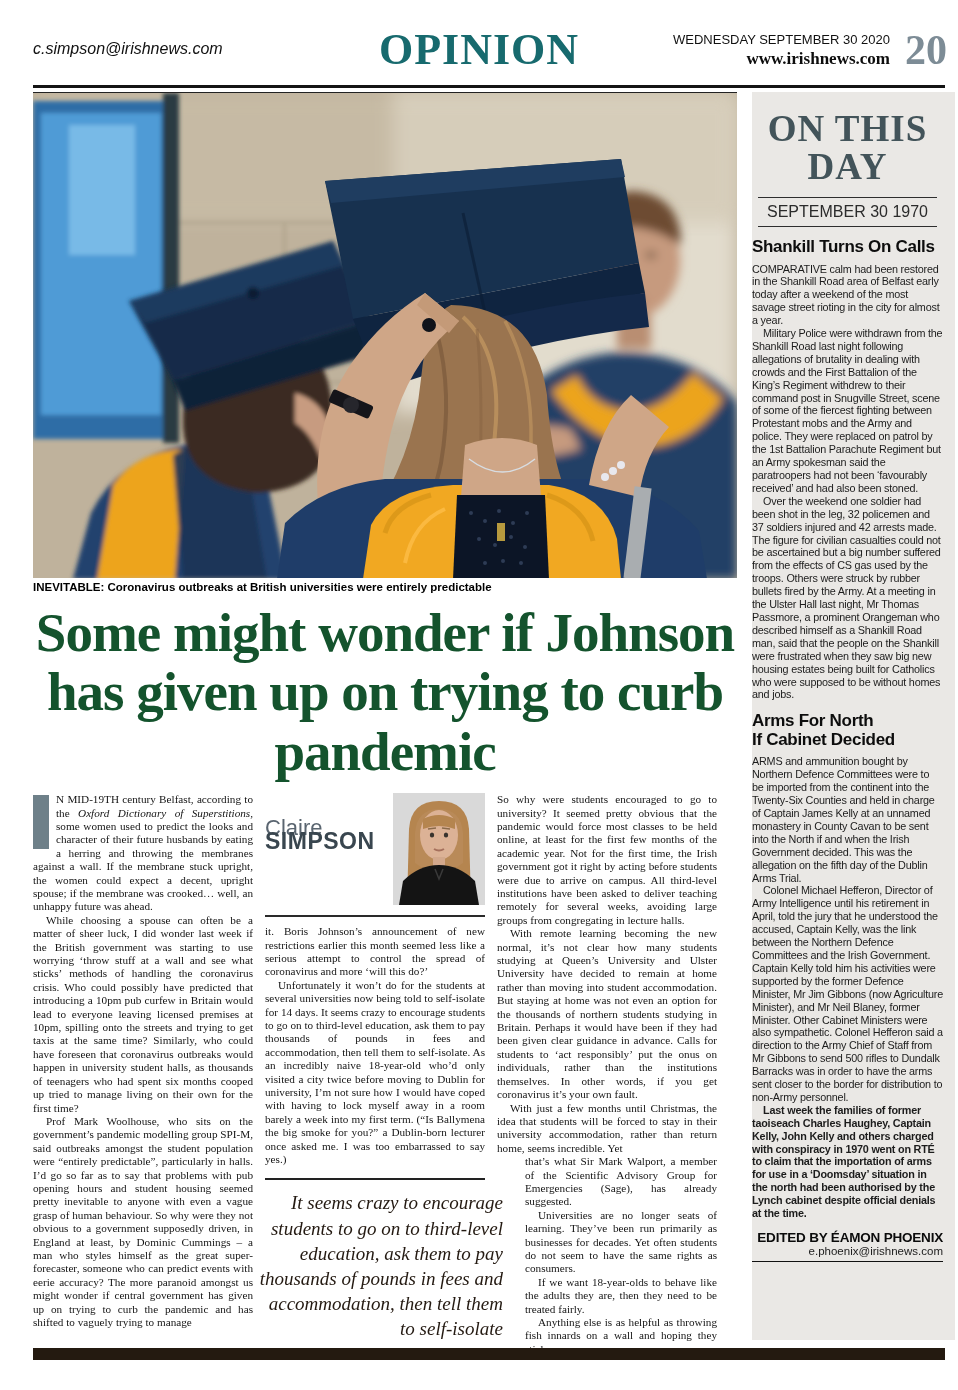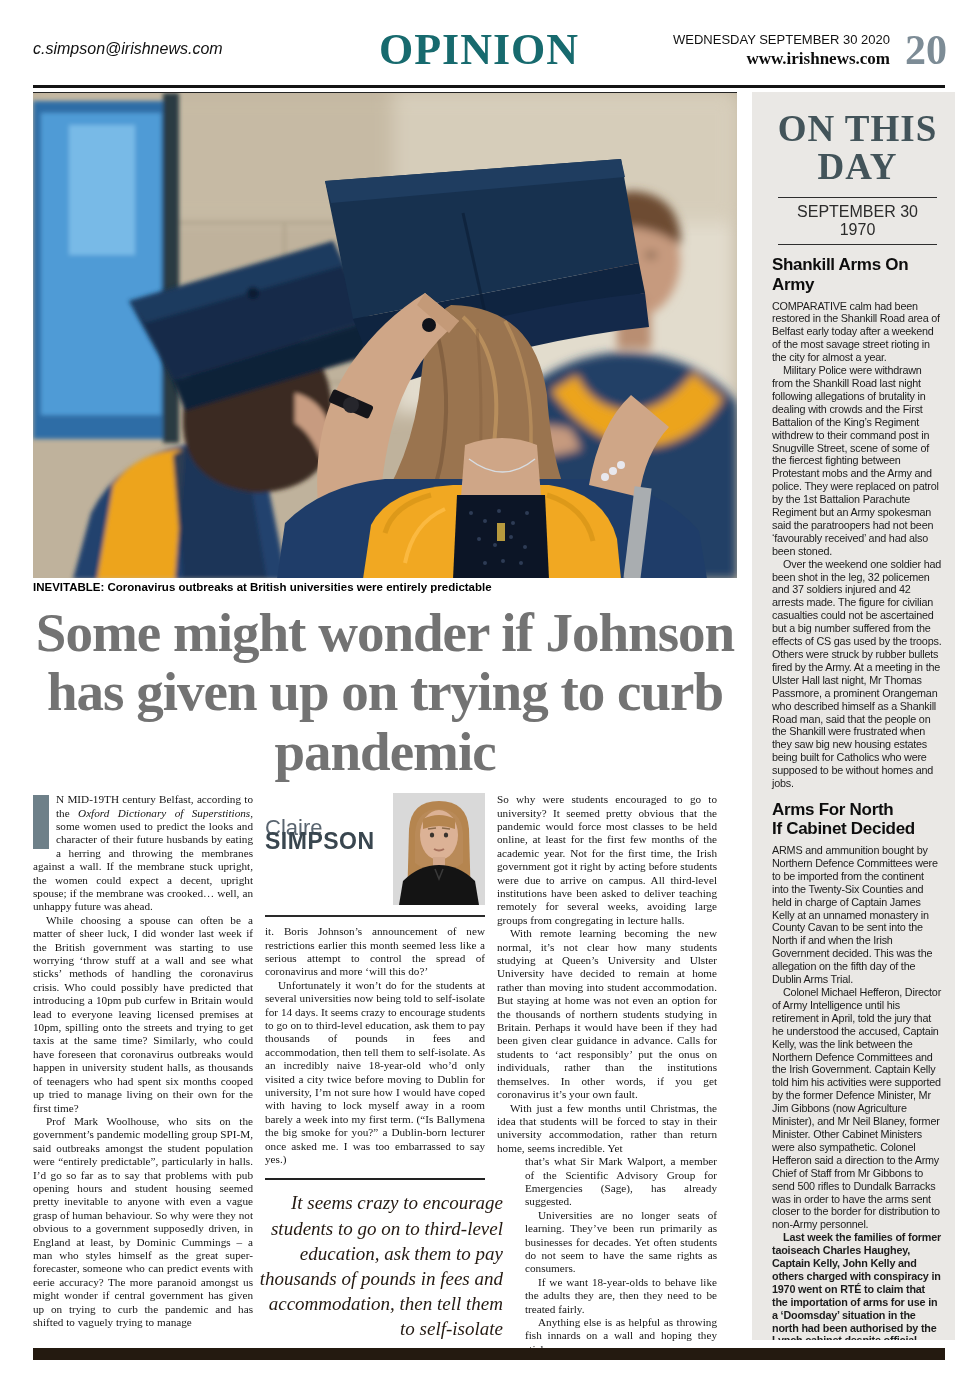--- a/index.html
+++ b/index.html
@@ -19,21 +19,21 @@
   .page-num { position:absolute; right:11px; top:26px; font-family:"Liberation Serif",serif;
               font-weight:bold; font-size:42px; color:#7d8c96; }
   .header-rule { position:absolute; left:33px; right:13px; top:85px; height:3px; background:#141414; }
 
   
   .main { position:absolute; left:33px; top:92px; width:704px; }
   .photo-wrap { width:704px; height:486px; overflow:hidden; border-top:1px solid #222; }
   .caption { margin-top:3px; font-family:"Liberation Sans",sans-serif; font-weight:bold;
              font-size:11.5px; color:#000; }
   .headline { margin-top:10px; text-align:center; font-weight:bold; font-size:55px;
-              line-height:1.08; letter-spacing:-1px; color:#737373; }
+              line-height:1.08; letter-spacing:-1px; color:#14532d; }
 
   .columns { display:flex; gap:12px; margin-top:12px; }
   .col { width:220px; font-size:11.2px; line-height:13.4px; text-align:justify; color:#141414; }
   .col p { text-indent:13px; }
   .col p.noindent { text-indent:0; }
   .dropcap { float:left; width:16px; height:54px; margin:2px 7px 0 0; background:#6e8089;
              color:transparent; font-size:0; overflow:hidden; }
   .ital { font-style:italic; }
 
   
@@ -45,21 +45,21 @@
   .byline-rule { height:2px; background:#2a2a2a; margin:6px 0 8px 0; }
 
   .quote-rule { height:2px; background:#222; margin:12px 0 10px 0; }
   .pull-quote { width:252px; margin-left:-14px; font-style:italic; font-size:19px;
                 line-height:1.32; text-align:right; color:#241a12; text-indent:0; }
 
   .col3-indent { margin-left:28px; }
 
   
   .sidebar { position:absolute; left:752px; top:92px; width:203px; height:1248px;
-             background:#eae8e5; padding:18px 12px 10px 20px; overflow:hidden;
+             background:#eae8e5; padding:18px 12px 10px 0; overflow:hidden;
              font-family:"Liberation Sans",sans-serif; }
   .otd-title { text-align:center; font-family:"Liberation Serif",serif; font-weight:bold;
                font-size:37px; line-height:1.02; color:#43545a; letter-spacing:1px; }
   .otd-datebox { margin:12px 6px 10px 6px; border-top:1.5px solid #2e2e2e; border-bottom:1.5px solid #2e2e2e;
                  padding:5px 0; text-align:center; font-size:16px; color:#2b2b2b; }
   .sb-head { font-size:17px; font-weight:bold; color:#0d0d0d; letter-spacing:-.3px;
              margin:6px 0 6px 0; line-height:1.12; }
   .sb-p { font-size:10.8px; line-height:12.9px; letter-spacing:-.2px; color:#1c1c1c;
           text-indent:11px; }
   .sb-p.noindent { text-indent:0; }
@@ -255,21 +255,21 @@
     </div>
   </div>
 
   <div class="sidebar">
     <div class="otd-title">
       <div>ON THIS</div>
       <div>DAY</div>
     </div>
     <div class="otd-datebox">SEPTEMBER 30 1970</div>
 
-    <div class="sb-head">Shankill Arms On Army</div>
+    <div class="sb-head">Shankill Turns On Calls</div>
     <p class="sb-p noindent">COMPARATIVE calm had been restored in the Shankill Road area of Belfast early today after a weekend of the most savage street rioting in the city for almost a year.</p>
     <p class="sb-p">Military Police were withdrawn from the Shankill Road last night following allegations of brutality in dealing with crowds and the First Battalion of the King’s Regiment withdrew to their command post in Snugville Street, scene of some of the fiercest fighting between Protestant mobs and the Army and police. They were replaced on patrol by the 1st Battalion Parachute Regiment but an Army spokesman said the paratroopers had not been ‘favourably received’ and had also been stoned.</p>
     <p class="sb-p">Over the weekend one soldier had been shot in the leg, 32 policemen and 37 soldiers injured and 42 arrests made. The figure for civilian casualties could not be ascertained but a big number suffered from the effects of CS gas used by the troops. Others were struck by rubber bullets fired by the Army. At a meeting in the Ulster Hall last night, Mr Thomas Passmore, a prominent Orangeman who described himself as a Shankill Road man, said that the people on the Shankill were frustrated when they saw big new housing estates being built for Catholics who were supposed to be without homes and jobs.</p>
 
     <div class="sb-head" style="margin-top:10px;">
       <div>Arms For North</div>
       <div>If Cabinet Decided</div>
     </div>
     <p class="sb-p noindent">ARMS and ammunition bought by Northern Defence Committees were to be imported from the continent into the Twenty-Six Counties and held in charge of Captain James Kelly at an unnamed monastery in County Cavan to be sent into the North if and when the Irish Government decided. This was the allegation on the fifth day of the Dublin Arms Trial.</p>
     <p class="sb-p">Colonel Michael Hefferon, Director of Army Intelligence until his retirement in April, told the jury that he understood the accused, Captain Kelly, was the link between the Northern Defence Committees and the Irish Government. Captain Kelly told him his activities were supported by the former Defence Minister, Mr Jim Gibbons (now Agriculture Minister), and Mr Neil Blaney, former Minister. Other Cabinet Ministers were also sympathetic. Colonel Hefferon said a direction to the Army Chief of Staff from Mr Gibbons to send 500 rifles to Dundalk Barracks was in order to have the arms sent closer to the border for distribution to non-Army personnel.</p>

